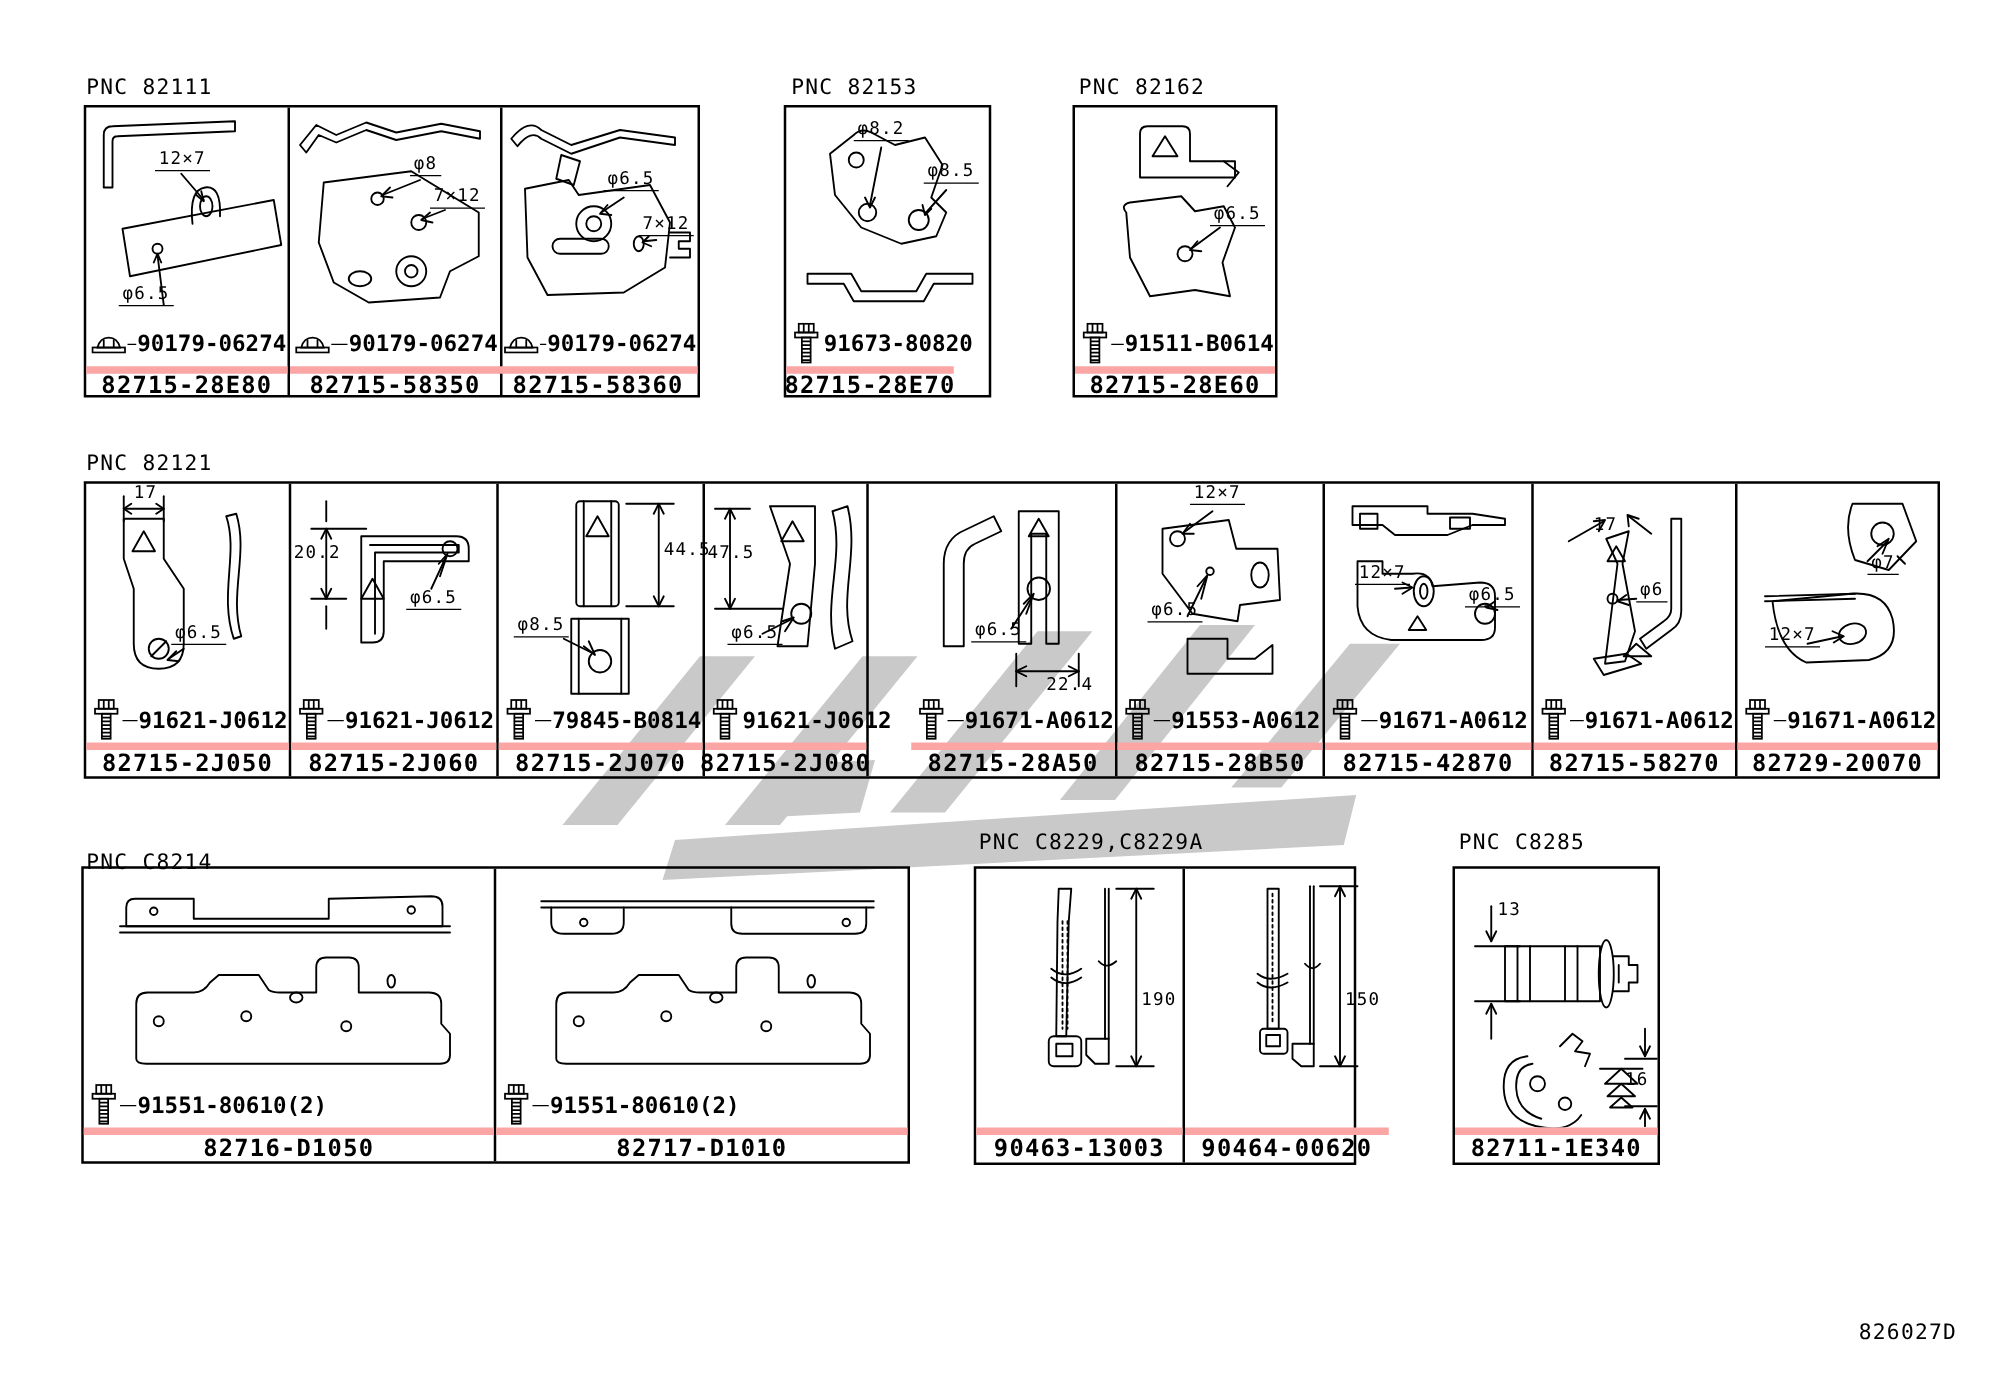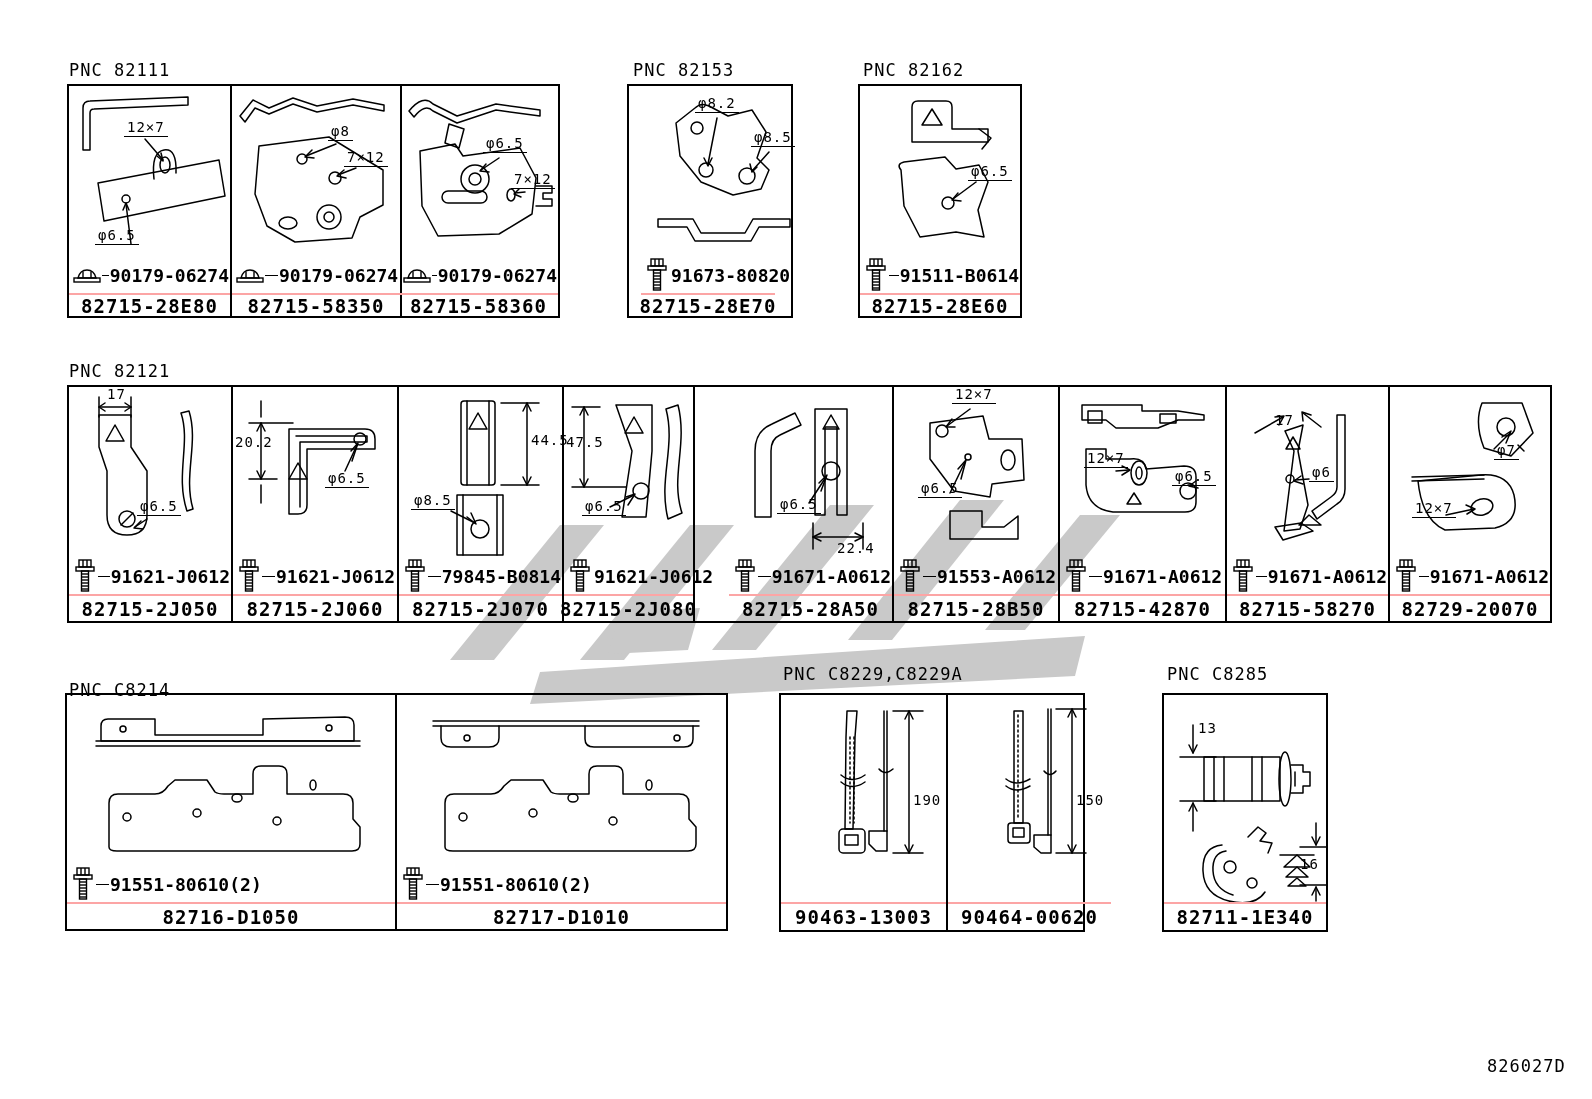--- a/index.html
+++ b/index.html
@@ -11,21 +11,21 @@
   .cell{position:absolute;top:0;bottom:0;box-sizing:border-box;}
   .cell.rb{border-right:2px solid #000;}
   .art{position:absolute;left:0;top:0;}
   .art path,.art line,.art rect,.art circle,.art ellipse,.art polyline,.art polygon{
      fill:none;stroke:#000;stroke-width:1.5;stroke-linejoin:round;stroke-linecap:round;}
   .dim{position:absolute;font-size:14px;letter-spacing:1px;white-space:nowrap;line-height:1.1;}
   .dim.u{border-bottom:1.6px solid #000;padding:0 3px 1px 3px;}
   .fast{position:absolute;left:4px;right:1px;top:172px;height:34px;display:flex;align-items:center;}
   .fast .lead{width:13px;border-top:1.7px solid #000;margin:0 1px;}
   .fast .num{font-weight:bold;font-size:18px;white-space:nowrap;}
-  .part{position:absolute;left:0;right:0;top:207px;bottom:0;border-top:2px solid #fca5a5;
+  .part{position:absolute;left:0;right:0;top:207px;bottom:0;border-top:6px solid #fca5a5;
         display:flex;align-items:center;justify-content:center;
         font-weight:bold;font-size:19px;letter-spacing:1px;white-space:nowrap;}
   .fico{flex:0 0 auto;}
   .footer{position:absolute;font-size:17px;letter-spacing:1px;}
   .defs{position:absolute;width:0;height:0;overflow:hidden;}
 </style>
 </head>
 <body>
 
 <div class="canvas">
@@ -142,21 +142,21 @@
           </svg>
         <span class="lead"></span>
         <span class="num">90179-06274</span>
       </div>
       <div class="part">82715-58360</div>
     </div>
   </div>
 
   <div class="pnc" style="left:633px;top:60px">PNC 82153</div>
   <div class="box" style="left:627px;top:84px;width:166px;height:234px">
-    <div class="cell" style="left:12px;width:134px">
+    <div class="cell" style="left:0;width:134px">
       <svg class="art" width="162" height="207" viewBox="0 0 162 207">
         <path d="M35,37 L54,22 Q60,16 68,20 L87,30 L111,24 L125,46 L116,72 L128,84 L120,103 L92,109 L60,96 L39,70 Z"></path>
         <circle cx="56" cy="42" r="6"></circle>
         <circle cx="65" cy="84" r="7"></circle>
         <circle cx="106" cy="90" r="8"></circle>
         <path d="M17,133 L52,133 L60,147 L104,147 L112,133 L149,133 L149,141 L118,141 L110,155 L54,155 L46,141 L17,141 Z"></path>
         <polyline points="76,32 67,78"></polyline>
           <polyline points="63,72 67,80 71,72"></polyline>
         <polyline points="128,66 111,85"></polyline>
           <polyline points="109,78 111,86 116,81"></polyline>

